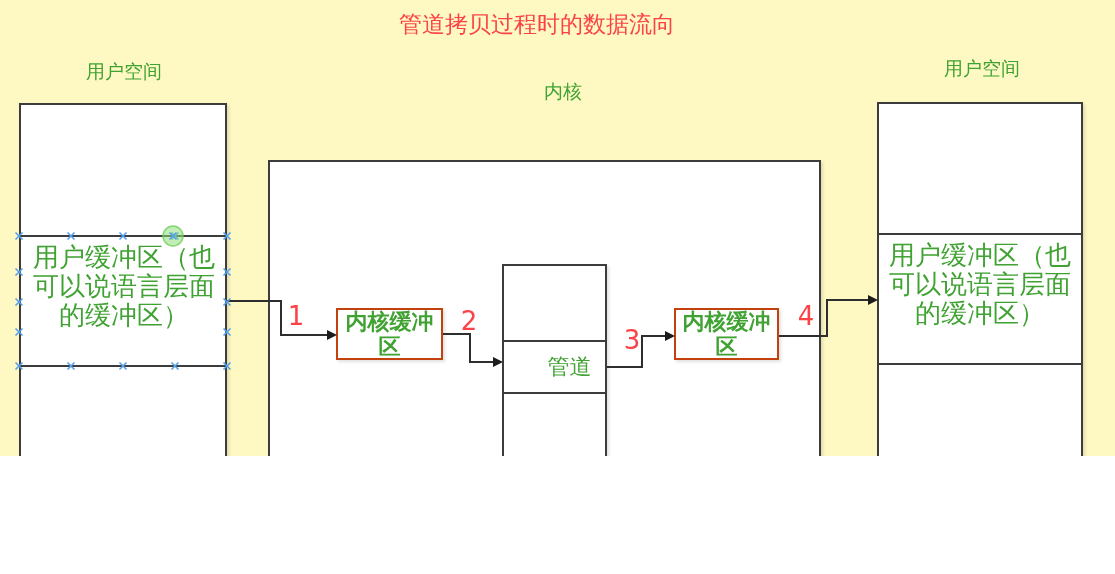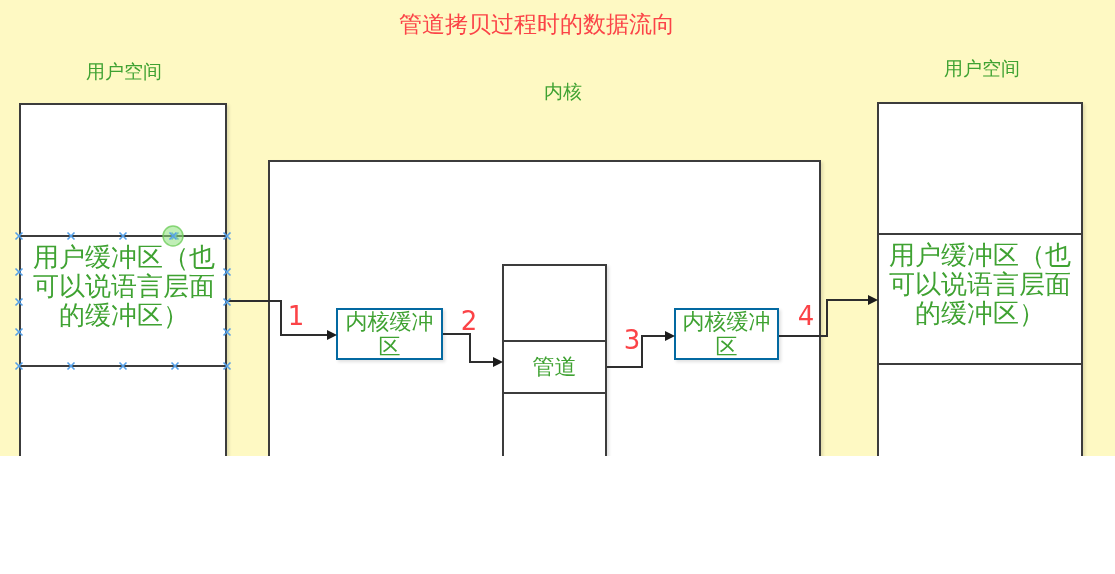--- a/index.html
+++ b/index.html
@@ -23,28 +23,29 @@
     position:absolute;height:0;border-top:2px solid #3c3c3c;
   }
   .section{
     position:absolute;background:transparent;
   }
   .bufText{
     position:absolute;width:184px;text-align:center;
     font-size:26px;line-height:29px;color:#3fa232;
   }
   .node{
-    position:absolute;box-sizing:border-box;border:2px solid #0369a1;background:#ffffff;
+    position:absolute;box-sizing:border-box;border:2px solid #c2410c;background:#ffffff;
     display:flex;align-items:center;justify-content:center;text-align:center;
     font-size:22px;line-height:25px;color:#3fa232;
     box-shadow:2px 2px 3px rgba(0,0,0,0.12);
+    font-weight:bold;
   }
   .pipeLbl{
     position:absolute;display:flex;align-items:center;justify-content:center;
-    font-size:22px;color:#3fa232;
+    font-size:22px;color:#3fa232;padding-left:15px;
   }
   .stepNum{
     position:absolute;transform:translate(-50%,-50%);
     font-size:26px;color:#fb4347;
   }
   svg.overlay{position:absolute;left:0;top:0;pointer-events:none;}
 </style>
 </head>
 <body>
 

